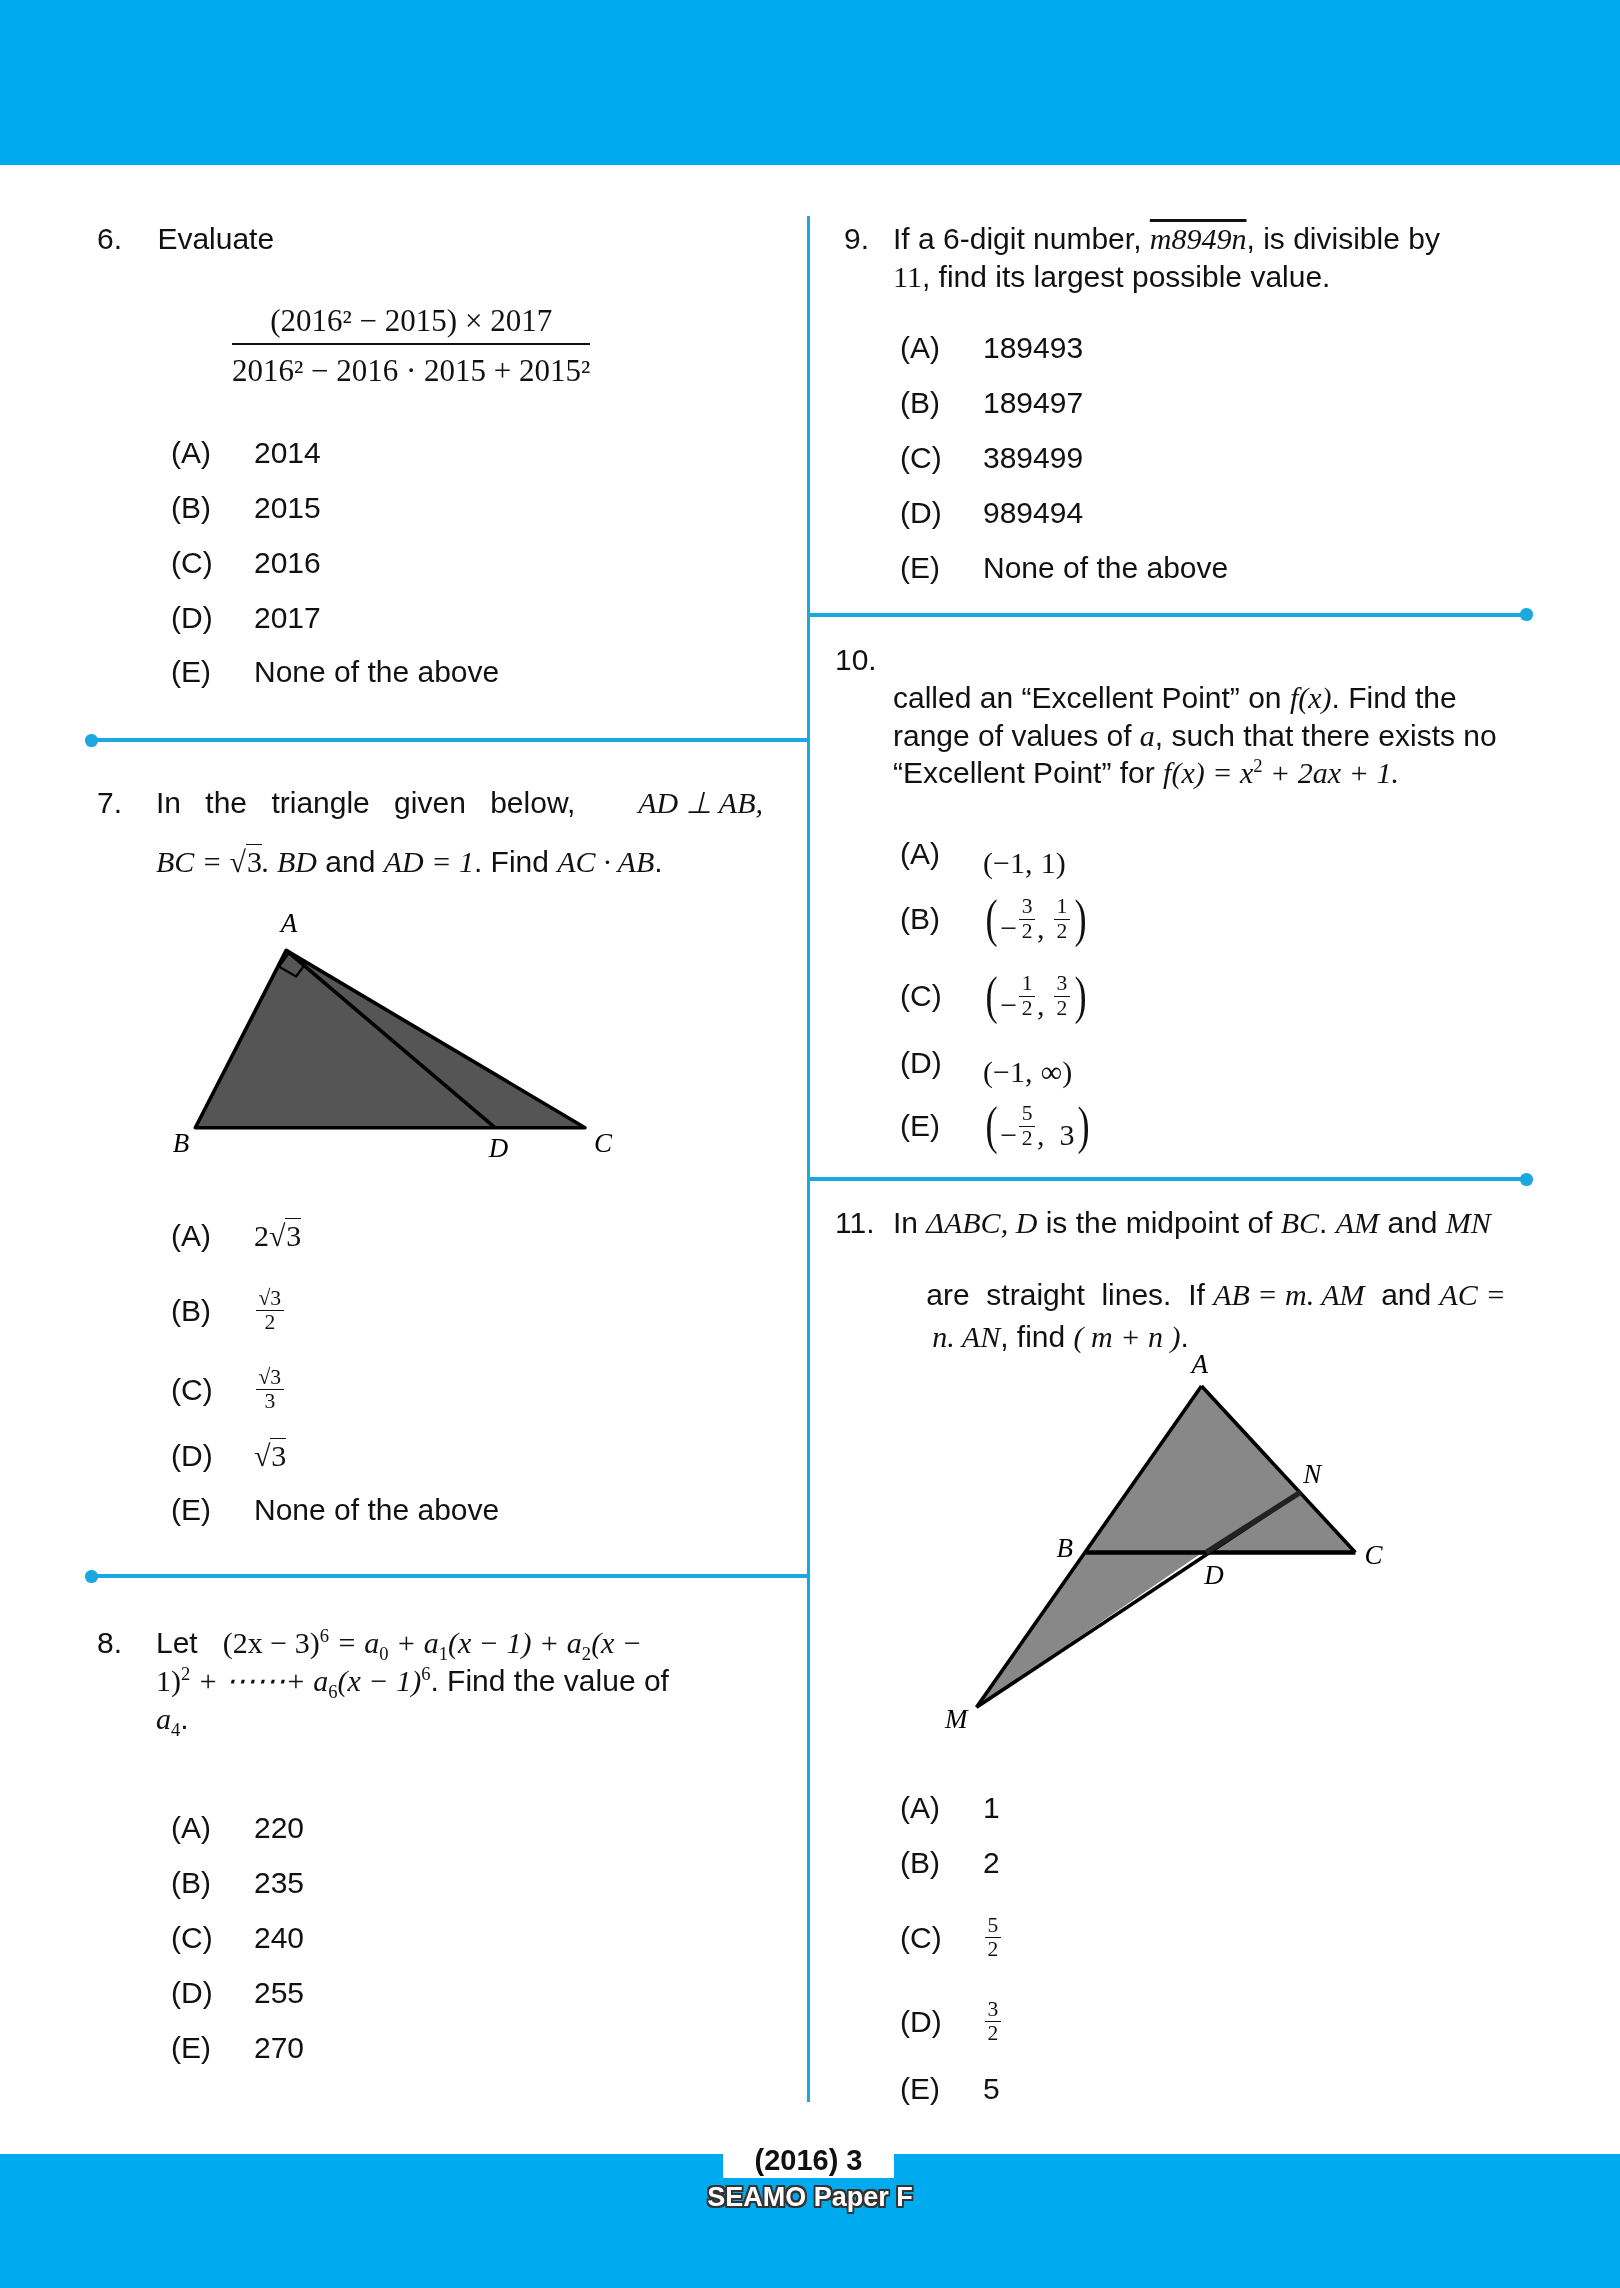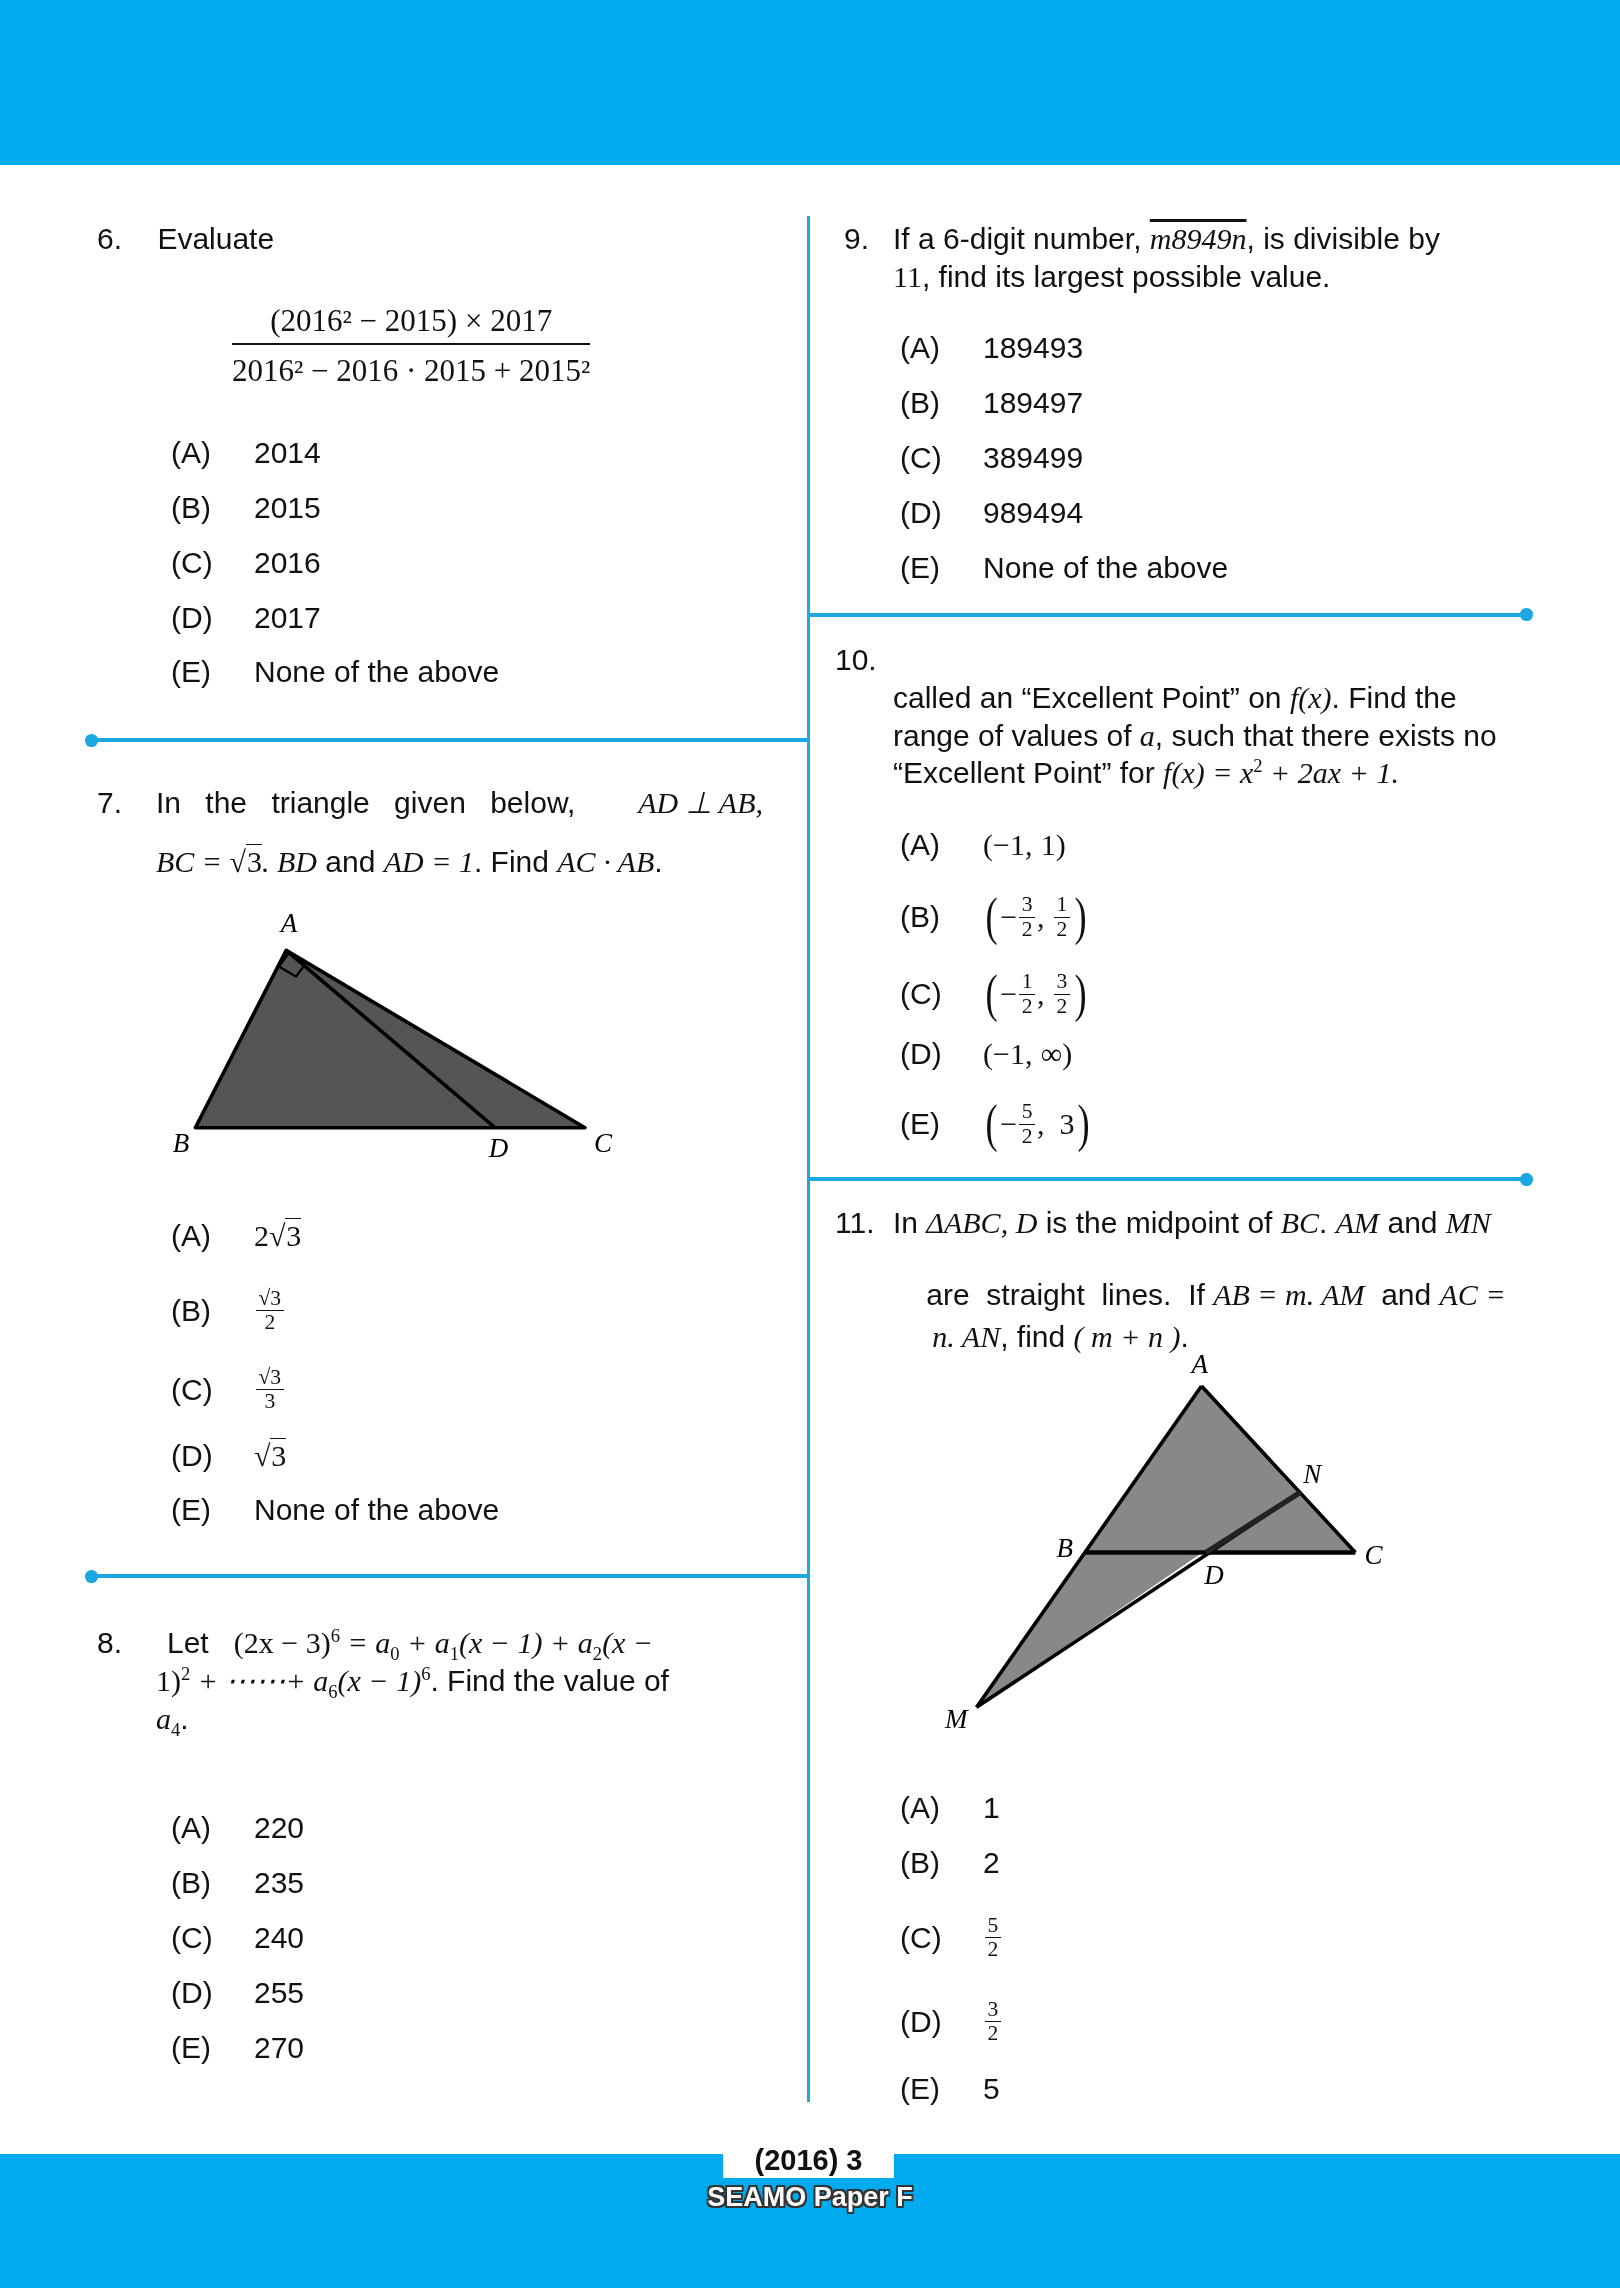--- a/index.html
+++ b/index.html
@@ -13,21 +13,21 @@
   .paper-title { position:absolute; left:0; width:1620px; top:2182px; text-align:center; font-weight:bold;
                  font-size:27px; color:#ffffff;
                  text-shadow: -1.8px -1.8px 0 #333, 1.8px -1.8px 0 #333, -1.8px 1.8px 0 #333, 1.8px 1.8px 0 #333, 0 1.8px 0 #333, 0 -1.8px 0 #333, 1.8px 0 0 #333, -1.8px 0 0 #333; }
 
   .col-divider { position:absolute; left:807px; top:216px; width:2.7px; height:1886px; background:#1ba8e0; }
   .hsep { position:absolute; height:3.6px; background:#1ba8e0; }
   .dot { position:absolute; width:12.6px; height:12.6px; border-radius:50%; background:#1ba8e0; }
 
   .q { position:absolute; font-size:30px; line-height:38px; }
   .math { font-family:"Liberation Serif", serif; font-style:italic; }
-  .mathn { font-family:"Liberation Serif", serif; }
+  .mathn { font-family:"Liberation Serif", serif;margin-top:18px; }
   sup, sub { font-size:0.62em; line-height:0; }
   .ovl { text-decoration:overline;font-style:italic; }
 
   .opt { position:absolute; font-size:30px; line-height:38px; display:flex; align-items:center; }
   .opt .letter { display:inline-block; width:83px; }
   .frac { display:inline-flex; flex-direction:column; align-items:center; vertical-align:middle;
           font-family:"Liberation Serif", serif; font-size:21.6px; line-height:23.4px; margin:0 1.8px; }
   .frac .num { border-bottom:1.8px solid #111; padding:0 2.7px; }
   .bigp { font-family:"Liberation Serif", serif; font-size:52px; line-height:52px; font-weight:100; transform:scaleX(0.7); display:inline-block; }
   .sqrt { font-family:"Liberation Serif", serif; }
@@ -135,21 +135,21 @@
   <span class="letter">(D)</span>
   <span class="sqrt"><span></span>√<span class="rad">3</span></span>
 </div>
 <div class="opt" style="left:171px; top:1491px;">
     <span class="letter">(E)</span>
     <span>None of the above</span>
   </div>
 
 <div class="q" style="left:97px; top:1624px; width:671px;">
   <span>8.</span>
-  <div style="position:absolute; left:70px; top:0; white-space:nowrap;">
+  <div style="position:absolute; left:59px; top:0; white-space:nowrap;">
     <span>Let</span>&nbsp;&nbsp;
     <span class="mathn"><span>(2x − 3)</span><sup>6</sup><span class="math"> = a</span><sub>0</sub><span class="math"> + a</span><sub>1</sub><span class="math">(x − 1) + a</span><sub>2</sub><span class="math">(x −</span></span>
   </div>
   <div style="position:absolute; left:59px; top:38px; white-space:nowrap;">
     <span class="mathn">1)</span><sup class="mathn">2</sup><span class="math"> + ⋯⋯+ a</span><sub class="mathn">6</sub><span class="math">(x − 1)</span><sup class="mathn">6</sup><span>. Find the value of</span>
   </div>
   <div style="position:absolute; left:59px; top:76px; white-space:nowrap;">
     <span class="math">a</span><sub class="mathn">4</sub><span>.</span>
   </div>
 </div>

